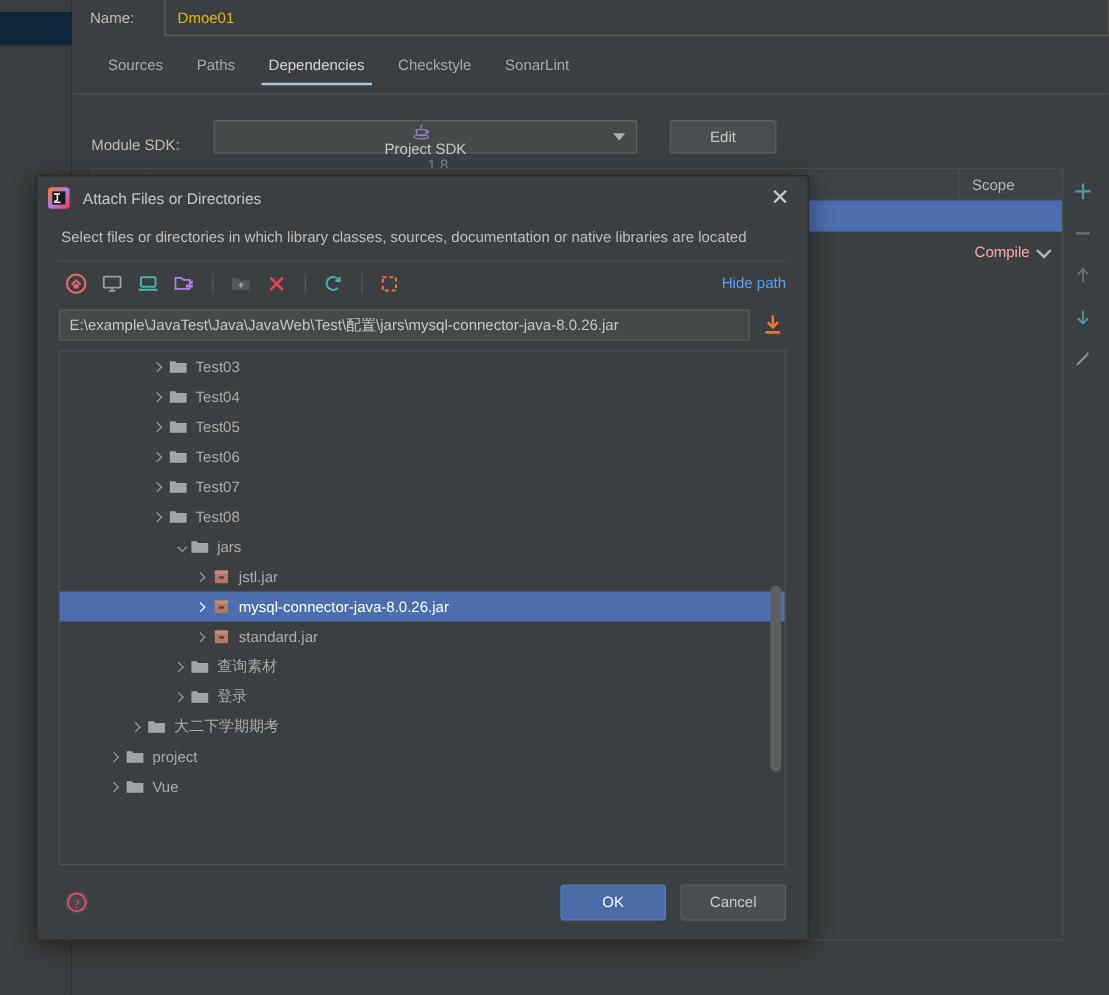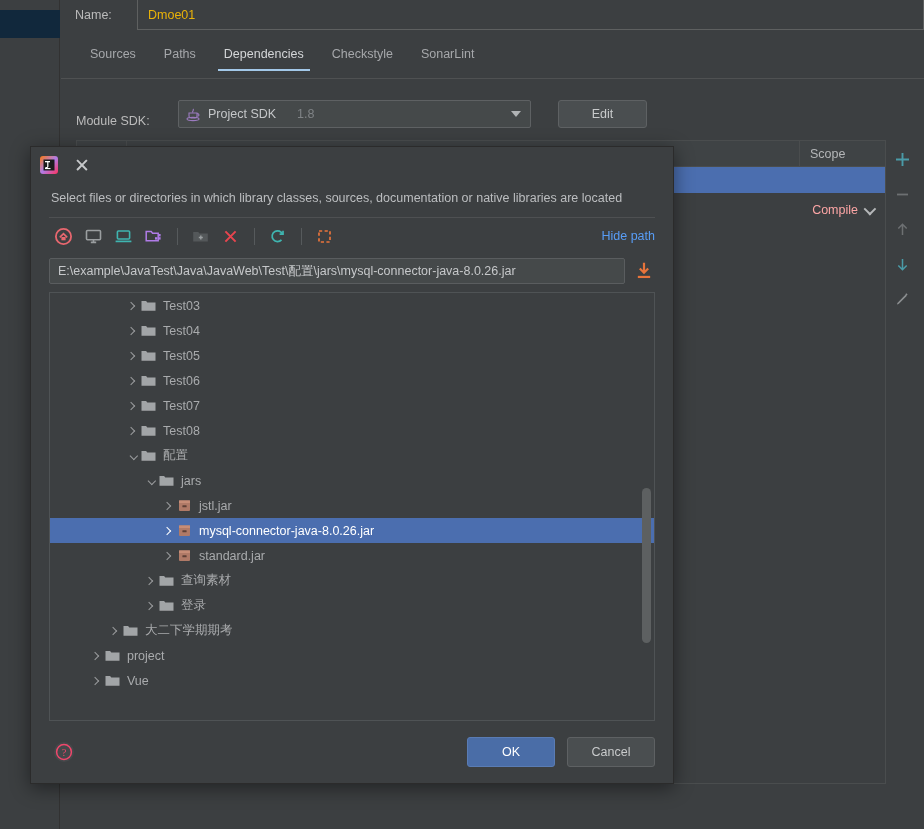--- a/index.html
+++ b/index.html
@@ -58,20 +58,21 @@
   .sdk-row {
     position: absolute; left: 76px; top: 98px; width: 700px; height: 30px;
     display: flex; align-items: flex-end; gap: 12px;
   }
   .sdk-label { color: #bbbbbb; font-size: 12.5px; width: 90px; }
   .sdk-combo {
     width: 353px; height: 28px; background: #45494a;
     border: 1px solid #5e6163; border-radius: 2px;
     display: flex; align-items: center; padding: 0 6px;
     position: relative;
+    flex-direction: column;
   }
   .java-icon { width: 16px; height: 16px; margin-right: 7px; flex: none; }
   .sdk-text { color: #c5c7c9; font-size: 12.5px; }
   .sdk-ver { color: #7f8386; font-size: 12.5px; margin-left: 21px; }
   .combo-arrow {
     position: absolute; right: 9px; top: 50%; transform: translateY(-50%);
     width: 0; height: 0; border-left: 5px solid transparent;
     border-right: 5px solid transparent; border-top: 6px solid #b0b3b5;
   }
   .edit-btn {
@@ -302,20 +303,21 @@
               <stop offset=".5" stop-color="#b07ce8"></stop>
             <stop offset="1" stop-color="#fe315d"></stop>
           </linearGradient>
         </defs>
         <rect x="1" y="1" width="18" height="18" rx="3" fill="url(#ij1)"></rect>
         <rect x="4.5" y="4.5" width="11" height="11" fill="#1b1b1b"></rect>
         <rect x="6" y="6" width="5" height="1.3" fill="#fff"></rect>
         <path d="M8.8 6.8v4.6c0 .7-.5 1.1-1.2 1.1H6.4" stroke="#fff" stroke-width="1.2" fill="none"></path>
         <rect x="6" y="13" width="5.5" height="1.1" fill="#fff"></rect>
       </svg>
+      <div class="dlg-title-text">Attach Files or Directories</div>
       <div class="dlg-close">✕</div>
     </div>
 
     <div class="dlg-desc">Select files or directories in which library classes, sources, documentation or native libraries are located</div>
     <div class="dlg-sep"></div>
 
     <div class="dlg-toolbar">
       <div class="tb-btn">
         <svg width="19" height="19" viewBox="0 0 19 19">
           <circle cx="9.5" cy="9.5" r="7.6" fill="none" stroke="#e8676f" stroke-width="1.8"></circle>
@@ -448,32 +450,20 @@
               <span class="chev"></span>
             </span>
             <span style="display: flex;">
               <svg class="ic" viewBox="0 0 17 17">
                 <path d="M1.5 4h4.6l1.2 1.5H15.5v8.2H1.5z" fill="#a2a5a7"></path>
               </svg>
             </span>
             <span>Test08</span>
           </div>
           <div class="row">
-            <span style="width: 72px; flex: 0 0 auto;"></span>
-            <span class="twisty">
-              <span class="chev open"></span>
-            </span>
-            <span style="display: flex;">
-              <svg class="ic" viewBox="0 0 17 17">
-                <path d="M1.5 4h4.6l1.2 1.5H15.5v8.2H1.5z" fill="#a2a5a7"></path>
-              </svg>
-            </span>
-            <span>配置</span>
-          </div>
-          <div class="row">
             <span style="width: 90px; flex: 0 0 auto;"></span>
             <span class="twisty">
               <span class="chev open"></span>
             </span>
             <span style="display: flex;">
               <svg class="ic" viewBox="0 0 17 17">
                 <path d="M1.5 4h4.6l1.2 1.5H15.5v8.2H1.5z" fill="#a2a5a7"></path>
               </svg>
             </span>
             <span>jars</span>

